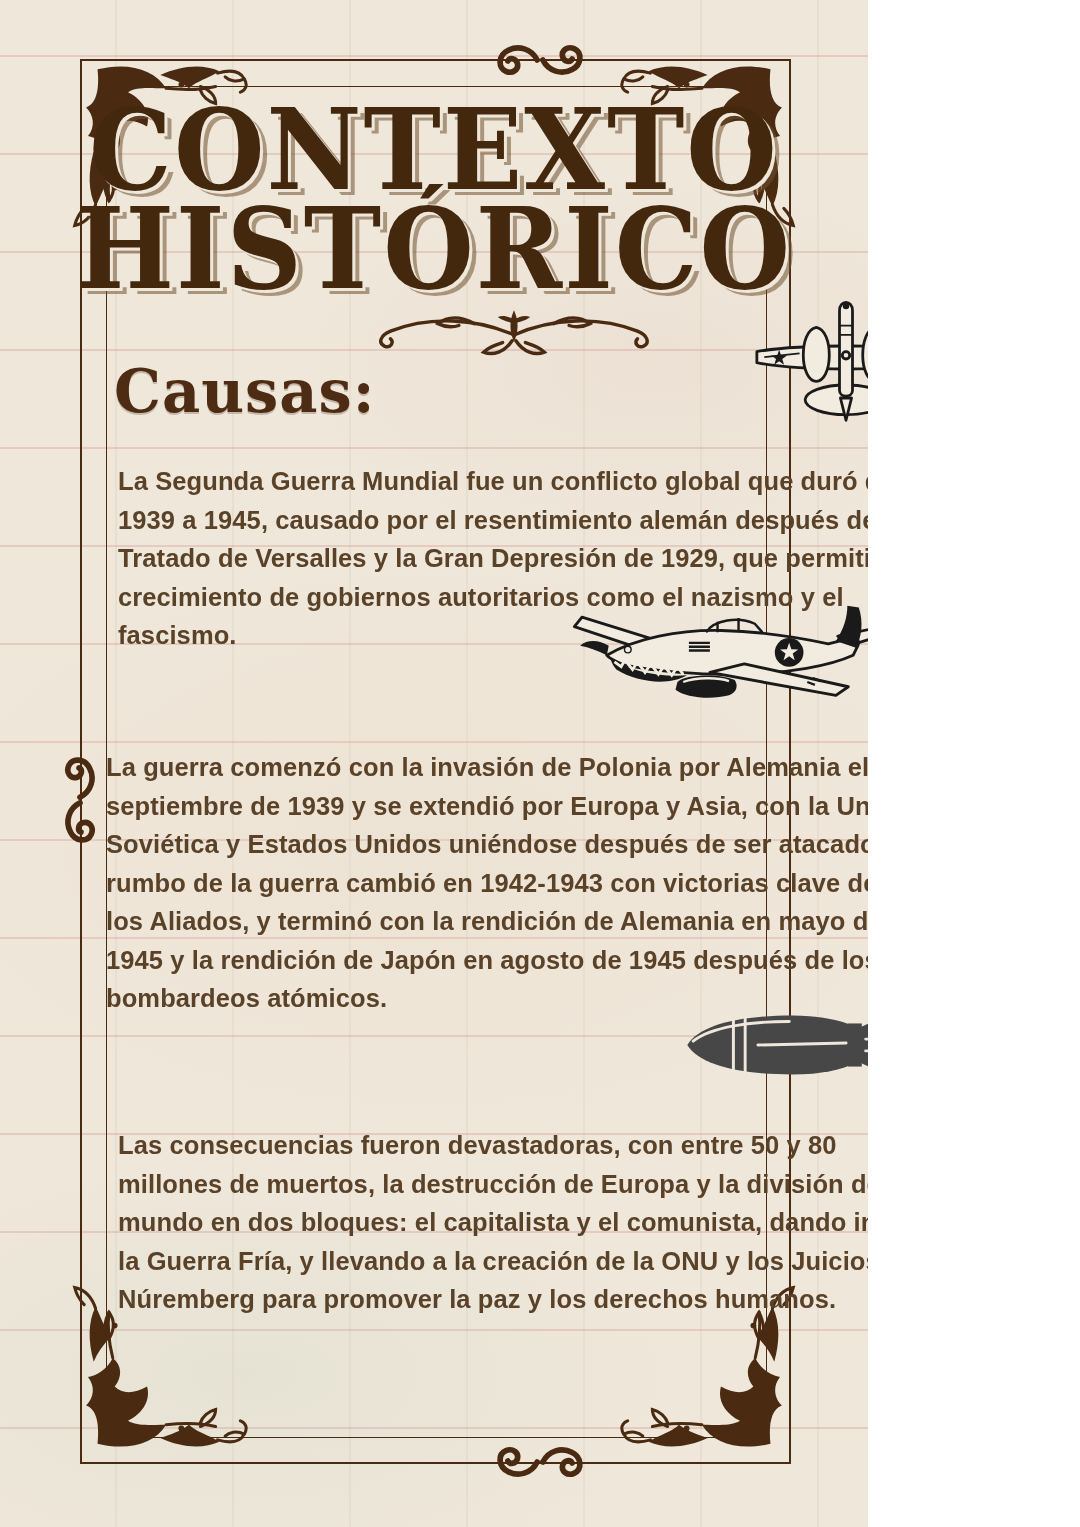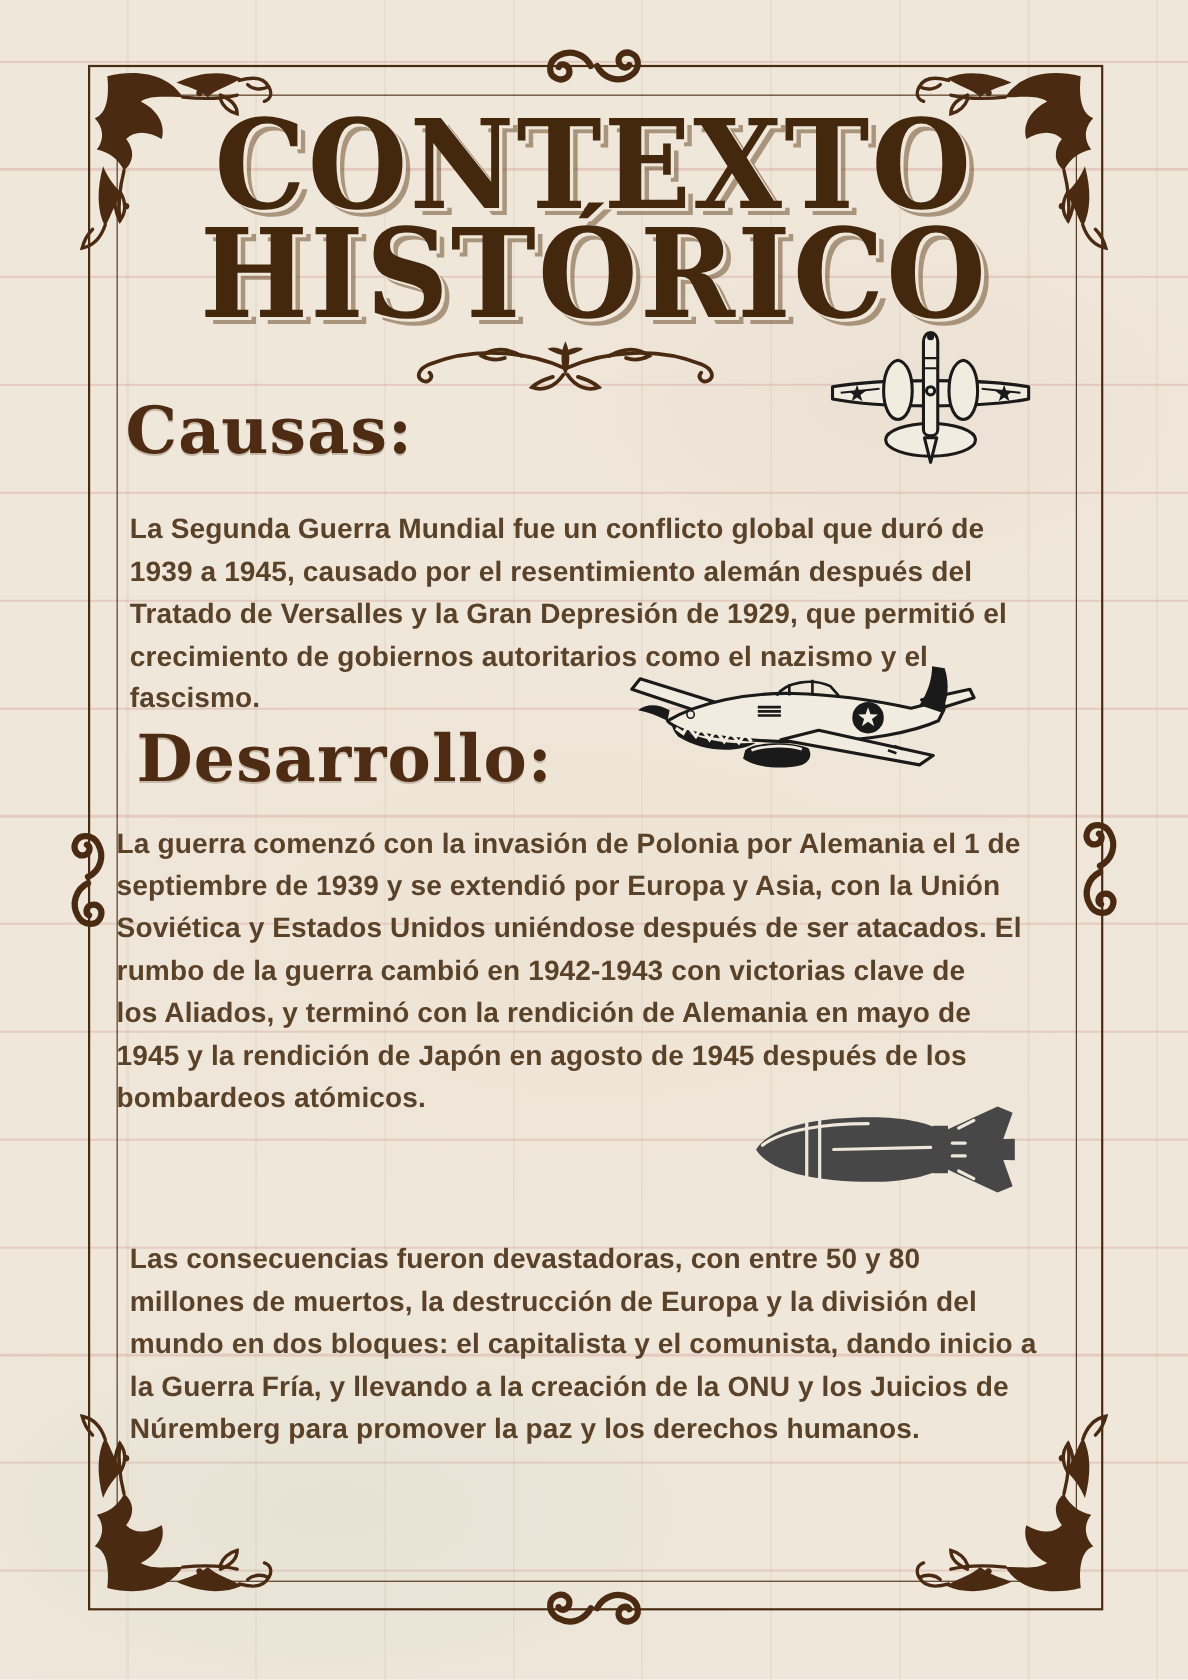--- a/index.html
+++ b/index.html
@@ -1,18 +1,18 @@
 <!DOCTYPE html>
 <html><head>
 <meta charset="utf-8">
 <style>
   html,body{margin:0;padding:0;}
   body{width:1080px;height:1527px;overflow:hidden;}
   .poster{
-    position:relative;width:1080px;height:1527px;overflow:hidden;
+    position:relative;width:868px;height:1527px;overflow:hidden;
     background-color:#efe7da;
     background-image:
       radial-gradient(620px 300px at 28% 90%, rgba(185,205,185,0.18), rgba(185,205,185,0) 70%),
       radial-gradient(500px 260px at 75% 24%, rgba(215,185,170,0.14), rgba(215,185,170,0) 70%),
       radial-gradient(700px 380px at 50% 55%, rgba(232,215,196,0.25), rgba(232,215,196,0) 75%),
       repeating-linear-gradient(180deg, rgba(0,0,0,0) 0 96px, rgba(198,120,115,0.26) 96px 98px),
       repeating-linear-gradient(90deg, rgba(0,0,0,0) 0 115px, rgba(170,148,122,0.10) 115px 117px);
     background-position:0 0,0 0,0 0,0 -41px,0 0;
     font-family:"Liberation Sans", sans-serif;
   }
@@ -191,21 +191,20 @@
     <path fill="#1a1a1a" d="M42,60 C32,55 24,52 14,50 C22,43 34,44 44,50 Z"></path>
     <path fill="#1a1a1a" d="M46,62 C64,76 94,83 126,81 C108,92 74,89 52,75 C48,70 46,66 46,62 Z"></path>
     <polyline fill="none" stroke="#f2ebdf" stroke-width="3" points="50,67 57,72 61,65 69,75 74,67 82,78 88,69 96,80 102,71 110,81 116,72 122,80"></polyline>
     <circle cx="64" cy="54" r="3.5" fill="#f2ebdf" stroke="#1a1a1a" stroke-width="1.5"></circle>
     <circle cx="233" cy="57" r="15" fill="#1a1a1a"></circle>
     <polygon fill="#f2ebdf" transform="translate(233,57)" points="0,-10 2.32,-3.19 9.51,-3.09 3.76,1.22 5.88,8.09 0,3.94 -5.88,8.09 -3.76,1.22 -9.51,-3.09 -2.32,-3.19"></polygon>
     <path fill="#1a1a1a" d="M116,88 C124,80 160,79 176,86 C180,92 178,99 170,102 C150,107 124,104 114,96 Z"></path>
     <path fill="none" stroke="#f2ebdf" stroke-width="2.5" d="M122,88 C136,83 158,83 170,87"></path>
   </svg>
 
-  <h2 class="heading h-desarrollo">Desarrollo:</h2>
   <p class="body-text p-desarrollo">La guerra comenzó con la invasión de Polonia por Alemania el 1 de
 septiembre de 1939 y se extendió por Europa y Asia, con la Unión
 Soviética y Estados Unidos uniéndose después de ser atacados. El
 rumbo de la guerra cambió en 1942-1943 con victorias clave de
 los Aliados, y terminó con la rendición de Alemania en mayo de
 1945 y la rendición de Japón en agosto de 1945 después de los
 bombardeos atómicos.</p>
 
   <svg class="icon bomb" viewBox="0 0 250 100">
     <g fill="#474747">

